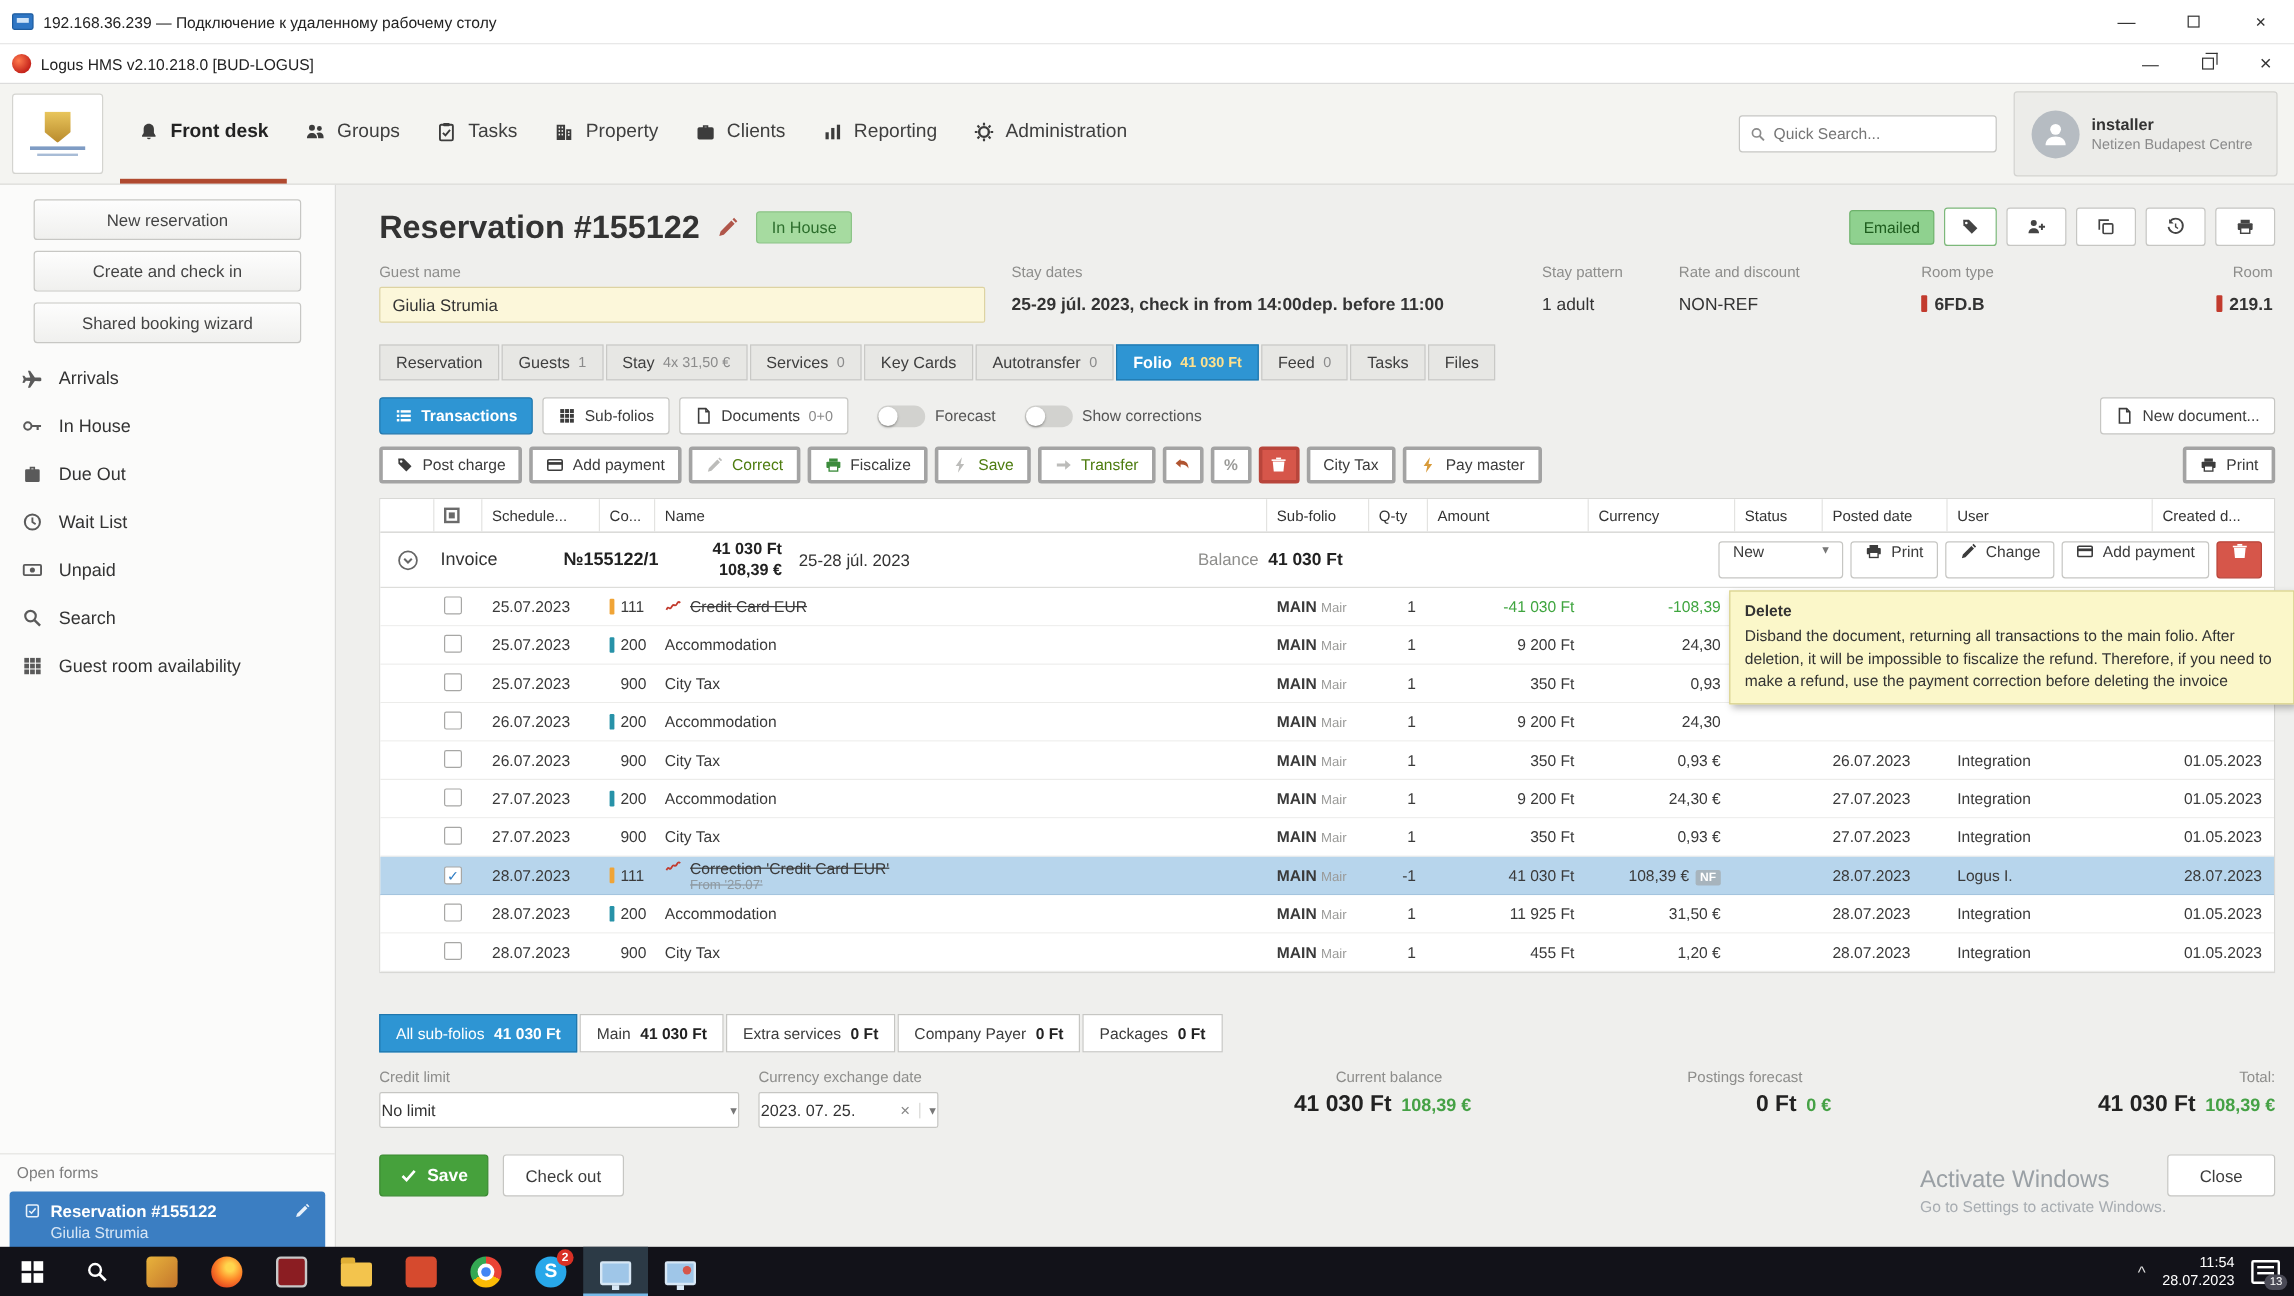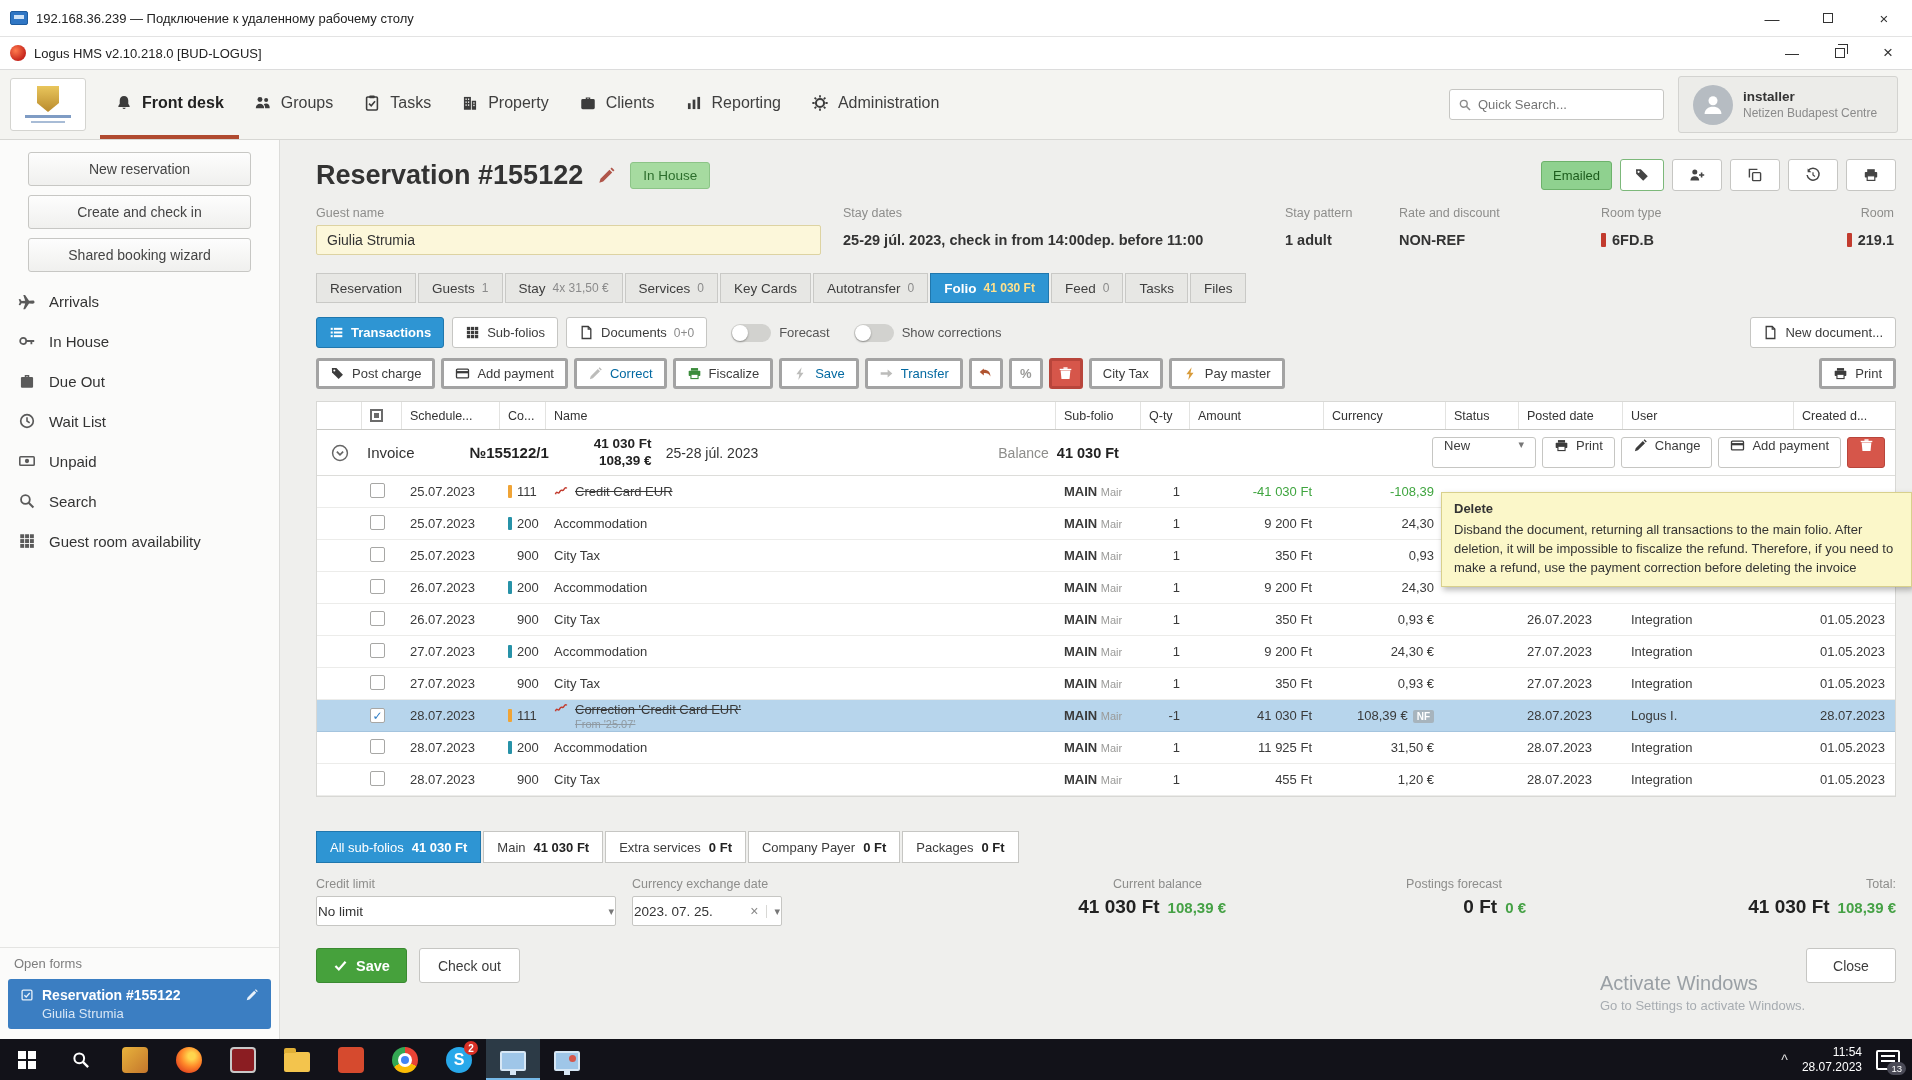--- a/index.html
+++ b/index.html
@@ -19,21 +19,21 @@
   .rdp-ico:after{content:'';position:absolute;left:3px;top:3px;right:3px;height:4px;background:#cfe3f7}
 
   
   .app-bar{height:33px;background:#fff;border-bottom:1px solid #dcdcdc;display:flex;align-items:center;padding-left:10px}
   .app-ico{width:16px;height:16px;border-radius:50%;background:radial-gradient(circle at 35% 35%,#ff7a4d,#c6251c 70%)}
   .app-bar .title{font-size:13px;color:#222;margin-left:8px}
   .app-bar .winbtn{width:48px;font-size:14px}
   .app-bar .winbtn.close{font-size:17px}
 
   
-  .navbar{height:70px;background:#f4f4f1;border-bottom:1px solid #d7d7d4;display:flex;align-items:stretch;padding:0 14px 0 10px}
+  .navbar{height:84px;background:#f4f4f1;border-bottom:1px solid #d7d7d4;display:flex;align-items:stretch;padding:0 14px 0 10px}
   .logo-box{width:76px;margin:8px 14px 8px 0;background:#fff;border:1px solid #d4d4d0;border-radius:3px;display:flex;flex-direction:column;align-items:center;justify-content:center;gap:3px}
   .crest{width:22px;height:26px;background:linear-gradient(#e9c65c,#b98a2c);clip-path:polygon(0 0,100% 0,100% 65%,50% 100%,0 65%)}
   .logo-lines{width:46px;height:3px;background:#7f9cc4}.logo-lines.s{width:34px;height:2px;background:#a8bcd6}
   .nav-item{display:flex;align-items:center;gap:9px;padding:0 15px;font-size:16px;color:#3f3f3f;border-bottom:4px solid transparent;cursor:pointer}
   .nav-item .ic{width:18px;height:18px;color:#3c3c3c}
   .nav-item.active{color:#222;font-weight:bold;border-bottom-color:#b04a30}
   .qsearch{margin-left:auto;align-self:center;display:flex;align-items:center;width:215px;height:31px;background:#fff;border:1px solid #c6c6c3;border-radius:3px;padding:0 8px;gap:6px}
   .qsearch .ic{width:14px;height:14px;color:#8b8b8b}
   .qsearch input{border:none;outline:none;flex:1;font-size:13px;color:#444;font-family:inherit;background:transparent}
   .userpanel{align-self:stretch;margin:6px 0 6px 14px;display:flex;align-items:center;gap:10px;background:#ecece9;border:1px solid #d3d3d0;border-radius:3px;padding:0 14px;min-width:220px}
@@ -67,21 +67,21 @@
   .emailed{background:#8fd18f;border:1px solid #6db26b;color:#1d5c1d;font-size:13px;padding:6px 11px;border-radius:3px}
   .hbtn{width:50px;height:32px;background:#fff;border:1px solid #c6c6c3;border-radius:3px;display:flex;align-items:center;justify-content:center;color:#444;cursor:pointer}
   .hbtn .ic{width:16px;height:16px}
   .hbtn.greenb{border-color:#7cb87a;width:44px}
 
   
   .info-row{display:flex;margin-top:12px;gap:22px}
   .flabel{font-size:12.5px;color:#8d8d8b;margin-bottom:5px}
   .gn-input{width:505px;height:30px;background:#fcf7da;border:1px solid #ddd3a2;border-radius:2px;padding:0 10px;font-size:14px;color:#333;font-family:inherit;outline:none}
   .ival{font-size:14.5px;color:#333;font-weight:bold;line-height:30px}
-  .ival.norm{font-weight:bold}
+  .ival.norm{font-weight:normal}
   .redmark{display:inline-block;width:5px;height:14px;background:#c23b2e;border-radius:1px;margin-right:6px;vertical-align:-2px}
   .col-room{margin-left:auto;text-align:right;padding-right:2px}
 
   
   .tabs{display:flex;margin-top:18px;gap:2px}
   .tab{height:30px;display:flex;align-items:center;gap:7px;padding:0 13px;background:#e7e7e4;border:1px solid #c9c9c6;font-size:13.5px;color:#3e3e3e;cursor:pointer}
   .tab .tbadge{font-size:12px;color:#8b8b8b}
   .tab.active{background:#2e95d3;border-color:#2077ad;color:#fff;font-weight:bold}
   .tab.active .tbadge{color:#ffe18d;font-weight:bold}
 
@@ -94,21 +94,21 @@
   .toggle-wrap{display:flex;align-items:center;gap:8px;margin-left:16px;cursor:pointer}
   .toggle{width:40px;height:18px;background:#d2d2cf;border-radius:9px;position:relative;display:inline-block}
   .knob{width:16px;height:16px;background:#fff;border-radius:50%;position:absolute;left:1px;top:1px;box-shadow:0 1px 2px rgba(0,0,0,.35)}
   .tlabel{font-size:13px;color:#555}
   .subbar .right{margin-left:auto}
 
   
   .toolbar{display:flex;align-items:center;margin-top:10px;gap:6px}
   .tbtn{height:31px;display:flex;align-items:center;gap:7px;padding:0 11px;background:#fff;border:3px solid #a3a3a3;border-radius:3px;font-size:13px;color:#3c3c3c;cursor:pointer}
   .tbtn .ic{width:15px;height:15px}
-  .tbtn.disabled{color:#0369a1}
+  .tbtn.disabled{color:#4d7c0f}
   .tbtn.disabled .ic{color:#bcbcba}
   .tbtn.sqb{width:34px;padding:0;justify-content:center}
   .tbtn.danger{background:#d6564a;border-color:#b8453b;color:#fff}
   .tbtn .amber{color:#d89b3a}.tbtn .rust{color:#b05430}.tbtn .greenic{color:#3c8c3c}
   .toolbar .right{margin-left:auto}
 
   
   .ttable{margin-top:12px;background:#fff;border:1px solid #d8d8d5}
   .hrow{display:flex;height:28px;border-bottom:1px solid #c8c8c5;background:#fff}
   .hcell{display:flex;align-items:center;padding-left:8px;font-size:12.5px;color:#333;border-right:1px solid #e3e3e1}

